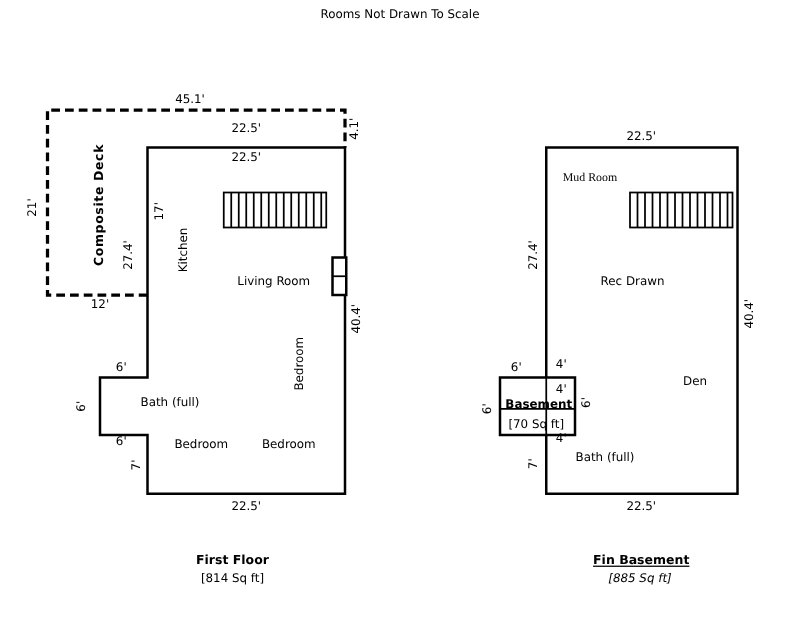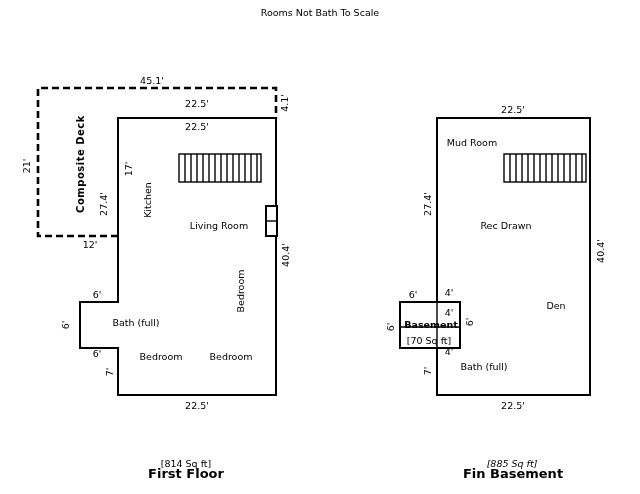--- a/index.html
+++ b/index.html
@@ -15,21 +15,21 @@
   .canvas svg { position: absolute; left: 0; top: 0; }
   .lbl {
     position: absolute;
     transform: translate(-50%, -50%);
     font-size: 9.5px;
     line-height: 1.1;
     white-space: nowrap;
   }
   .lbl.v { transform: translate(-50%, -50%) rotate(-90deg); }
   .lbl.b { font-weight: bold; }
-  .lbl.big { font-size: 13px; margin-top: 25px; }
+  .lbl.big { font-size: 10px; }
   .lbl.deckname { font-size: 10px; letter-spacing: 0.5px; }
   
   .wall   { fill: none; stroke: #000; stroke-width: 2; }
   .wallf  { fill: #fff; stroke: #000; stroke-width: 2; }
   .thin   { fill: none; stroke: #000; stroke-width: 1.4; }
   .dashed { fill: none; stroke: #000; stroke-width: 2.6; stroke-dasharray: 7 4; }
 </style>
 </head>
 <body>
 
@@ -81,26 +81,26 @@
         <line class="thin" x1="582" y1="154" x2="582" y2="182"></line>
       </g>
       <g>
         <rect class="wallf" x="400" y="302" width="60" height="46"></rect>
         <line class="thin" x1="437" y1="302" x2="437" y2="348"></line>
         <line class="thin" x1="400" y1="327" x2="460" y2="327"></line>
       </g>
     </g>
   </svg>
 
-  <div class="lbl" style="left:320px; top:13px;">Rooms Not Bath To Scale</div>
+  <div class="lbl" style="left:320px; top:13px;">Rooms Not Drawn To Scale</div>
 
   <div class="lbl" style="left:152px; top:81px;">45.1'</div>
   <div class="lbl v" style="left:27px; top:166px;">21'</div>
   <div class="lbl v b deckname" style="left:80px; top:164px;">Composite Deck</div>
-  <div class="lbl" style="left:90px; top:245px;">12'</div>
+  <div class="lbl" style="left:80px; top:245px;">12'</div>
   <div class="lbl v" style="left:285px; top:103px;">4.1'</div>
   <div class="lbl" style="left:197px; top:104px;">22.5'</div>
 
   <div class="lbl" style="left:197px; top:127px;">22.5'</div>
   <div class="lbl v" style="left:129px; top:169px;">17'</div>
   <div class="lbl v" style="left:104px; top:204px;">27.4'</div>
   <div class="lbl v" style="left:286px; top:255px;">40.4'</div>
   <div class="lbl" style="left:97px; top:295px;">6'</div>
   <div class="lbl v" style="left:66px; top:325px;">6'</div>
   <div class="lbl" style="left:97px; top:354px;">6'</div>
@@ -122,23 +122,23 @@
   <div class="lbl v" style="left:601px; top:251px;">40.4'</div>
   <div class="lbl" style="left:413px; top:295px;">6'</div>
   <div class="lbl" style="left:449px; top:293px;">4'</div>
   <div class="lbl" style="left:449px; top:313px;">4'</div>
   <div class="lbl v" style="left:391px; top:327px;">6'</div>
   <div class="lbl v" style="left:470px; top:322px;">6'</div>
   <div class="lbl" style="left:449px; top:352px;">4'</div>
   <div class="lbl v" style="left:428px; top:371px;">7'</div>
   <div class="lbl" style="left:513px; top:406px;">22.5'</div>
 
-  <div class="lbl" style="left:472px; top:143px;">Mud Room</div>
+  <div class="lbl" style="left:472px; top:143px;font-family:Liberation Serif, serif;">Mud Room</div>
   <div class="lbl" style="left:506px; top:226px;">Rec Drawn</div>
   <div class="lbl" style="left:556px; top:306px;">Den</div>
   <div class="lbl" style="left:484px; top:367px;">Bath (full)</div>
   <div class="lbl b" style="left:431px; top:325px;">Basement</div>
   <div class="lbl" style="left:429px; top:341px;">[70 Sq ft]</div>
 
-  <div class="lbl b big" style="left:513px; top:449px;">Fin Basement</div>
+  <div class="lbl b big" style="left:513px; top:449px;text-decoration:underline;">Fin Basement</div>
   <div class="lbl" style="left:512px; top:464px;font-style:italic;">[885 Sq ft]</div>
 
 </div>
 
 </body></html>

